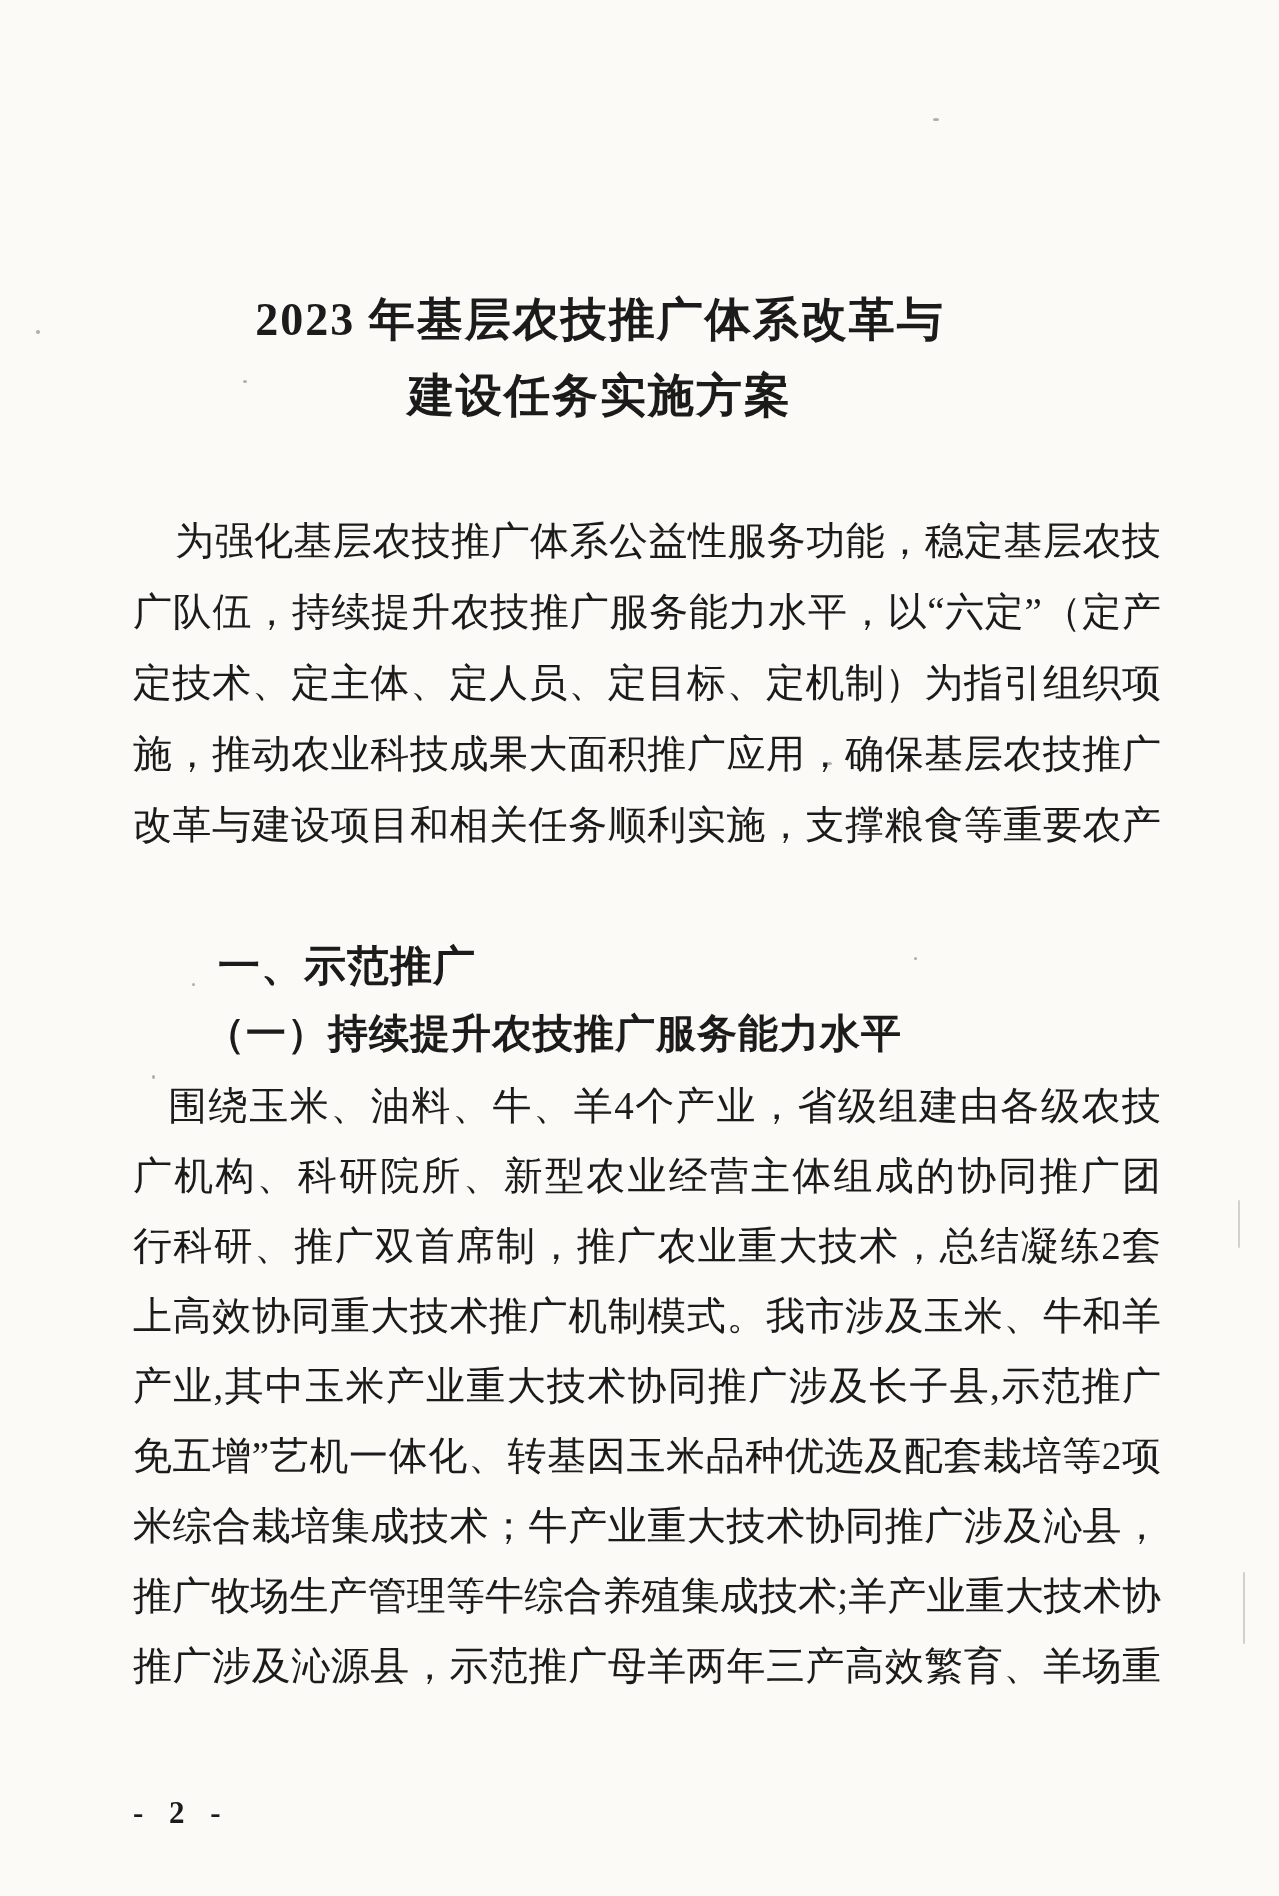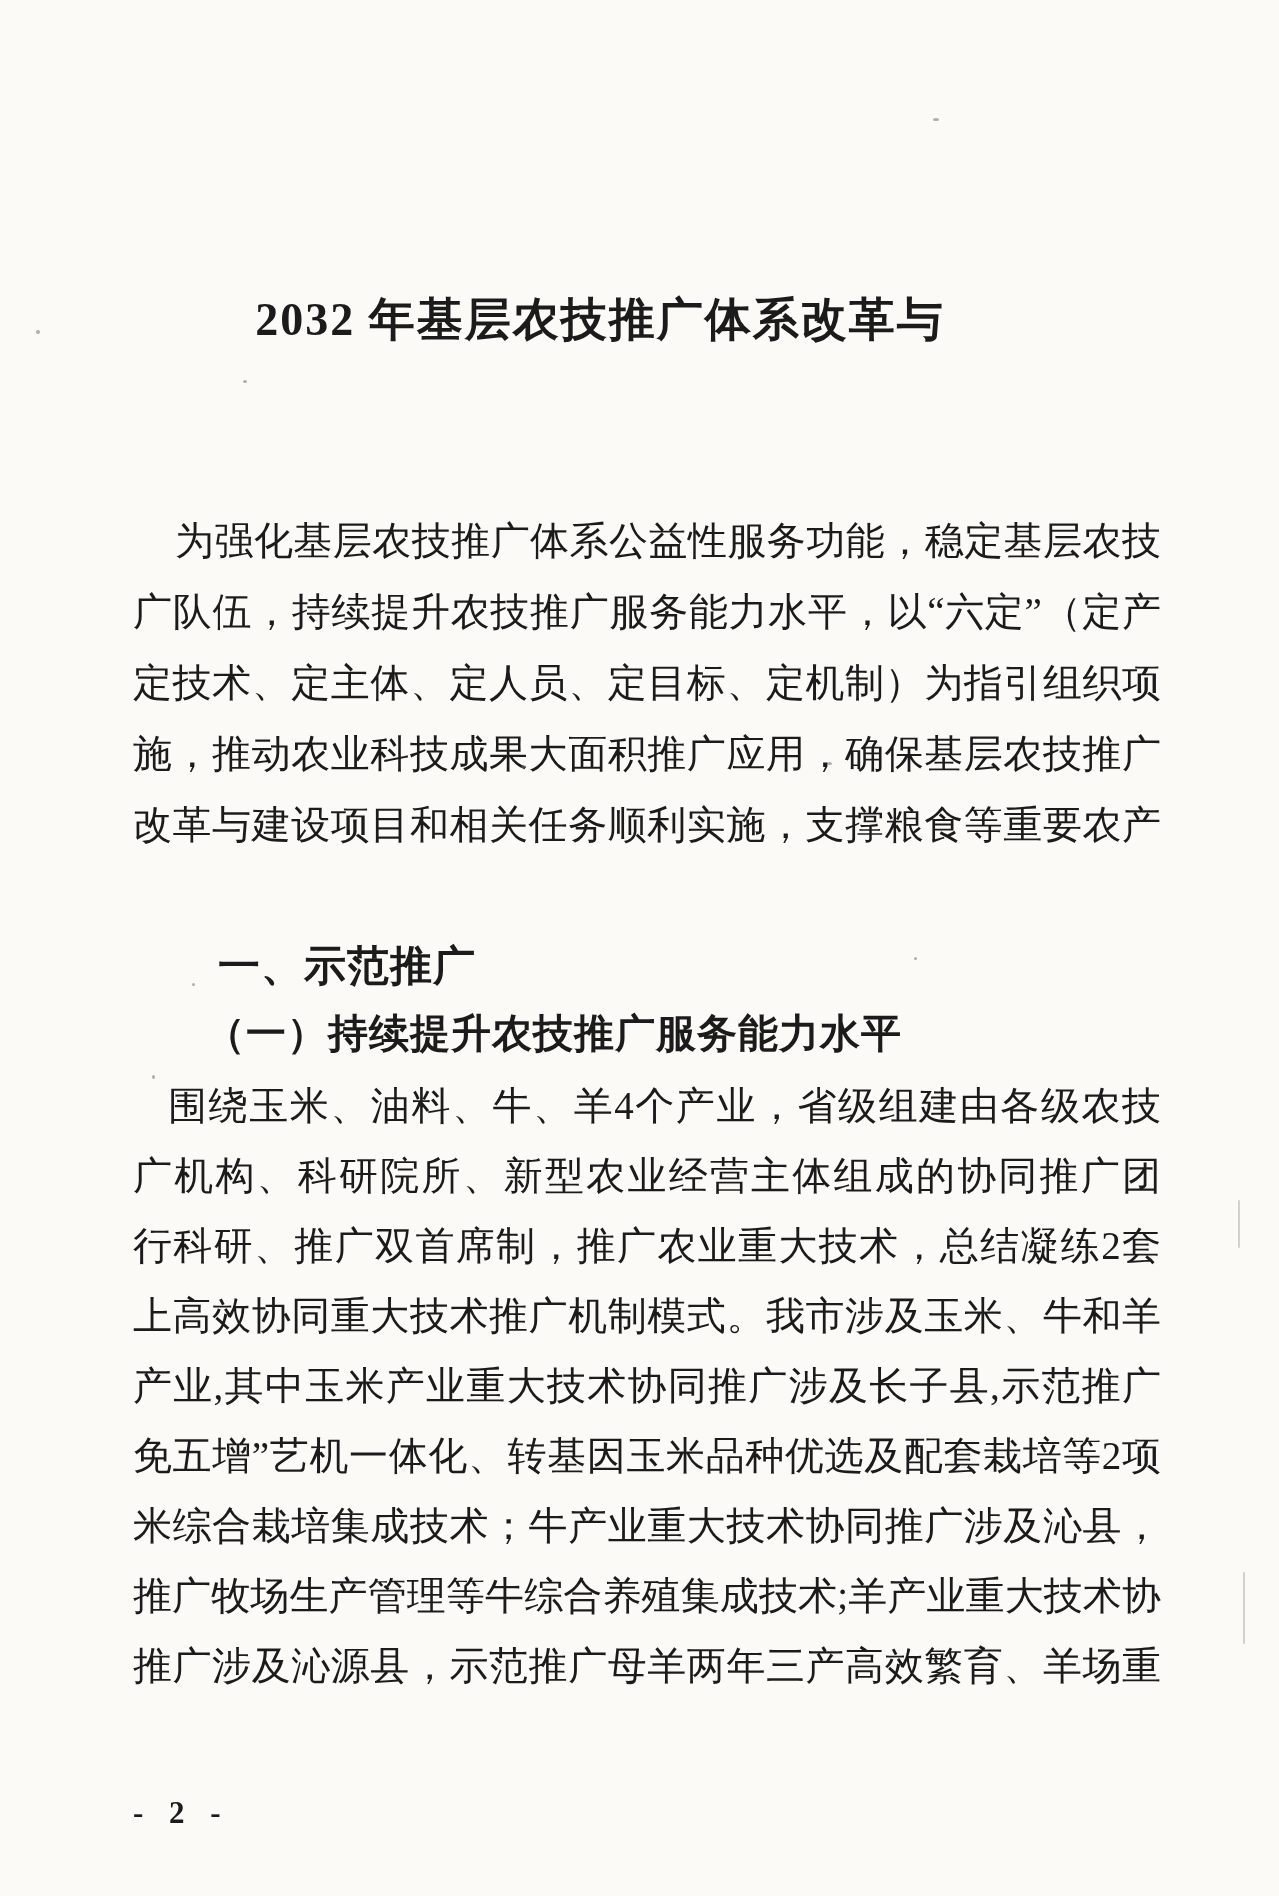--- a/index.html
+++ b/index.html
@@ -59,21 +59,22 @@
   
   .speck{position:absolute;background:#6f6f6f;border-radius:50%;opacity:.55;}
   .streak{position:absolute;background:#b9b6b0;opacity:.6;border-radius:2px;}
 </style>
 </head>
 <body>
 
 <div class="page">
 
   <div class="title-block">
-    <div class="title-line">2032 年基层农技推广体系改革与</div>
+    <div class="title-line">2023 年基层农技推广体系改革与</div>
+    <div class="title-line">建设任务实施方案</div>
   </div>
 
   <div class="col p1">
     <div class="line just indent1">为强化基层农技推广体系公益性服务功能，稳定基层农技推</div>
     <div class="line just">广队伍，持续提升农技推广服务能力水平，以“六定”（定产业、</div>
     <div class="line just">定技术、定主体、定人员、定目标、定机制）为指引组织项目实</div>
     <div class="line just">施，推动农业科技成果大面积推广应用，确保基层农技推广体系</div>
     <div class="line just">改革与建设项目和相关任务顺利实施，支撑粮食等重要农产品供</div>
   </div>
 

